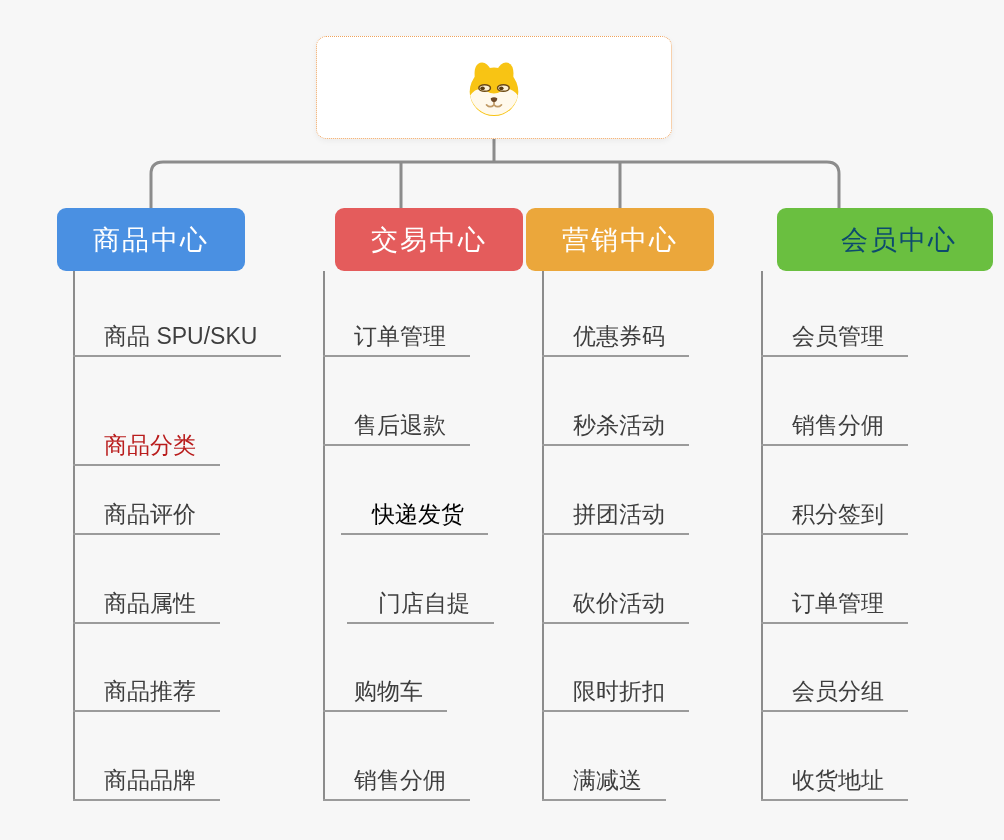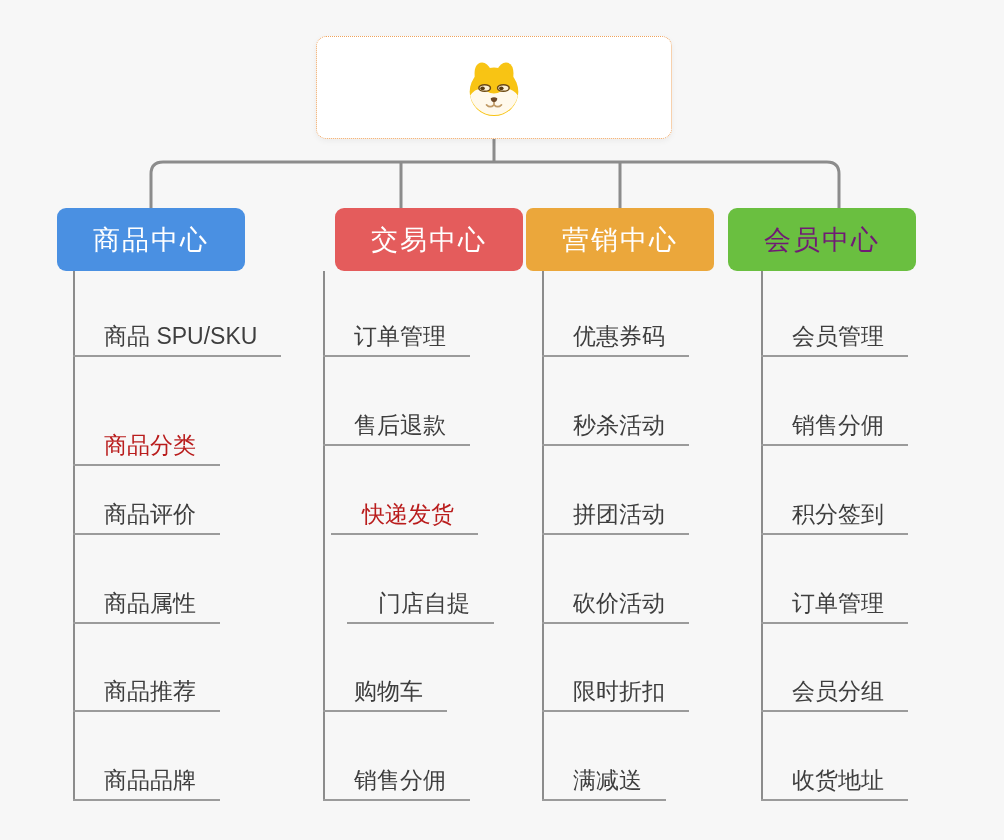--- a/index.html
+++ b/index.html
@@ -97,33 +97,33 @@
       <div class="leaf" style="left: 73px; top: 321px; color: rgb(62, 62, 62); border-bottom-color: rgb(155, 155, 155);">商品 SPU/SKU</div>
       <div class="leaf" style="left: 73px; top: 430px; color: #b91c1c; border-bottom-color: rgb(155, 155, 155);">商品分类</div>
       <div class="leaf" style="left: 73px; top: 499px; color: rgb(62, 62, 62); border-bottom-color: rgb(155, 155, 155);">商品评价</div>
       <div class="leaf" style="left: 73px; top: 588px; color: rgb(62, 62, 62); border-bottom-color: rgb(155, 155, 155);">商品属性</div>
       <div class="leaf" style="left: 73px; top: 676px; color: rgb(62, 62, 62); border-bottom-color: rgb(155, 155, 155);">商品推荐</div>
       <div class="leaf" style="left: 73px; top: 765px; color: rgb(62, 62, 62); border-bottom-color: rgb(155, 155, 155);">商品品牌</div>
       <div class="branch-header" style="left: 307px; background: rgb(228, 92, 92); color: rgb(255, 255, 255); margin-left: 28px;">交易中心</div>
       <div class="trunk" style="left: 323px; top: 271px; height: 530px; background: rgb(140, 140, 140);"></div>
       <div class="leaf" style="left: 323px; top: 321px; color: rgb(62, 62, 62); border-bottom-color: rgb(155, 155, 155);">订单管理</div>
       <div class="leaf" style="left: 323px; top: 410px; color: rgb(62, 62, 62); border-bottom-color: rgb(155, 155, 155);">售后退款</div>
-      <div class="leaf" style="left: 331px; top: 499px; color: #b91c1c; border-bottom-color: rgb(155, 155, 155);">快递发货</div>
+      <div class="leaf" style="left: 341px; top: 499px; color: #000000; border-bottom-color: rgb(155, 155, 155);">快递发货</div>
       <div class="leaf" style="left: 323px; top: 588px; color: rgb(62, 62, 62); border-bottom-color: rgb(155, 155, 155); margin-left: 24px;">门店自提</div>
       <div class="leaf" style="left: 323px; top: 676px; color: rgb(62, 62, 62); border-bottom-color: rgb(155, 155, 155);">购物车</div>
       <div class="leaf" style="left: 323px; top: 765px; color: rgb(62, 62, 62); border-bottom-color: rgb(155, 155, 155);">销售分佣</div>
-      <div class="branch-header" style="left: 526px; background: rgb(235, 167, 59); color: rgb(255, 255, 255); border-radius: 7px;">营销中心</div>
+      <div class="branch-header" style="left: 526px; background: rgb(235, 167, 59); color: rgb(255, 255, 255);">营销中心</div>
       <div class="trunk" style="left: 542px; top: 271px; height: 530px; background: rgb(140, 140, 140);"></div>
       <div class="leaf" style="left: 542px; top: 321px; color: rgb(62, 62, 62); border-bottom-color: rgb(155, 155, 155);">优惠券码</div>
       <div class="leaf" style="left: 542px; top: 410px; color: rgb(62, 62, 62); border-bottom-color: rgb(155, 155, 155);">秒杀活动</div>
       <div class="leaf" style="left: 542px; top: 499px; color: rgb(62, 62, 62); border-bottom-color: rgb(155, 155, 155);">拼团活动</div>
       <div class="leaf" style="left: 542px; top: 588px; color: rgb(62, 62, 62); border-bottom-color: rgb(155, 155, 155);">砍价活动</div>
       <div class="leaf" style="left: 542px; top: 676px; color: rgb(62, 62, 62); border-bottom-color: rgb(155, 155, 155);">限时折扣</div>
       <div class="leaf" style="left: 542px; top: 765px; color: rgb(62, 62, 62); border-bottom-color: rgb(155, 155, 155);">满减送</div>
-      <div class="branch-header" style="left: 728px; background: rgb(106, 191, 64); color: #701a75;">会员中心</div>
+      <div class="branch-header" style="left: 777px; background: rgb(106, 191, 64); color: #0c4a6e; padding-left: 28px;">会员中心</div>
       <div class="trunk" style="left: 761px; top: 271px; height: 530px; background: rgb(140, 140, 140);"></div>
       <div class="leaf" style="left: 761px; top: 321px; color: rgb(62, 62, 62); border-bottom-color: rgb(155, 155, 155);">会员管理</div>
       <div class="leaf" style="left: 761px; top: 410px; color: rgb(62, 62, 62); border-bottom-color: rgb(155, 155, 155);">销售分佣</div>
       <div class="leaf" style="left: 761px; top: 499px; color: rgb(62, 62, 62); border-bottom-color: rgb(155, 155, 155);">积分签到</div>
       <div class="leaf" style="left: 761px; top: 588px; color: rgb(62, 62, 62); border-bottom-color: rgb(155, 155, 155);">订单管理</div>
       <div class="leaf" style="left: 761px; top: 676px; color: rgb(62, 62, 62); border-bottom-color: rgb(155, 155, 155);">会员分组</div>
       <div class="leaf" style="left: 761px; top: 765px; color: rgb(62, 62, 62); border-bottom-color: rgb(155, 155, 155);">收货地址</div>
     </div>
 
 </div>

